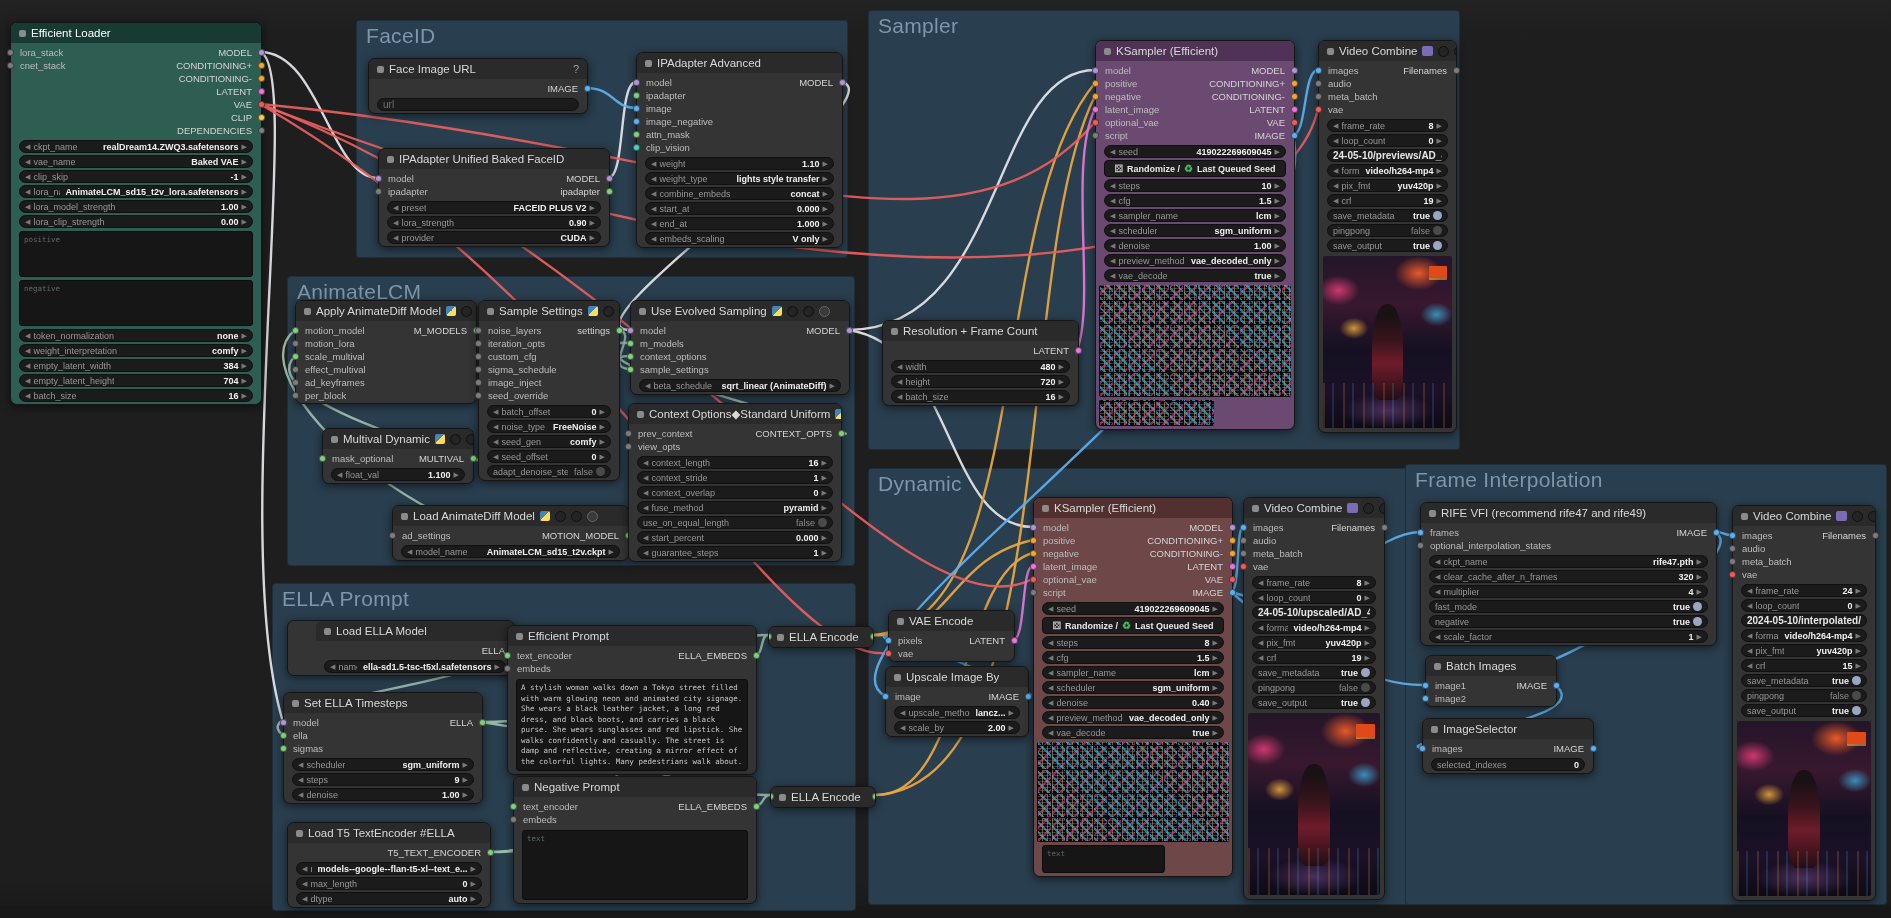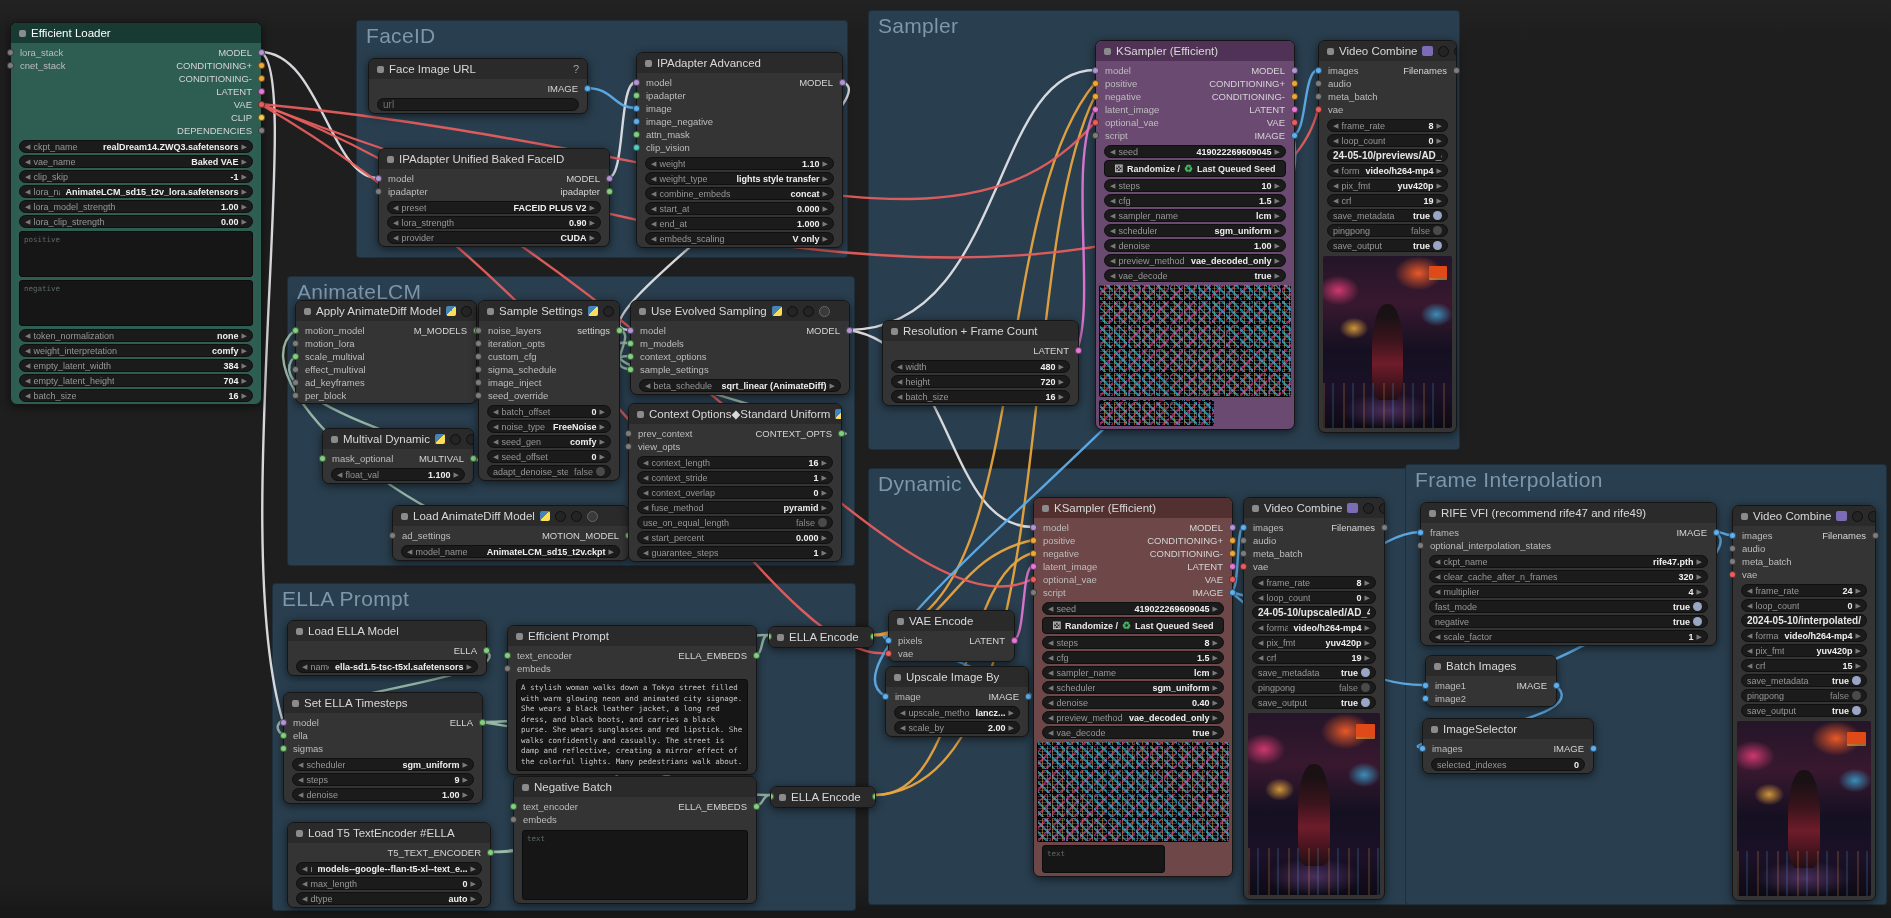--- a/index.html
+++ b/index.html
@@ -632,21 +632,21 @@
         <span class="arr">▶</span>
       </div>
       <div class="widget">
         <span class="arr">◀</span>
         <span class="wlabel">guarantee_steps</span>
         <span class="wfill"></span>
         <span class="wvalue">1</span>
         <span class="arr">▶</span>
       </div>
     </div>
-    <div class="node" style="left: 287px; top: 620px; width: 198px;">
+    <div class="node" style="left: 287px; top: 620px; width: 198px; padding-left: 28px;">
       <div class="nheader">
         <span class="cdot"></span>
         <span>Load ELLA Model</span>
       </div>
       <div class="pins">
         <div class="prow">
           <span class="plabel out">ELLA</span>
           <span class="pdot out" style="background: rgb(130, 207, 127);"></span>
         </div>
       </div>
@@ -749,21 +749,21 @@
         <div class="prow">
           <span class="pdot in" style="background: rgb(125, 125, 125);"></span>
           <span class="plabel in">embeds</span>
         </div>
       </div>
       <div class="ta" style="height: 92px;">A stylish woman walks down a Tokyo street filled with warm glowing neon and animated city signage. She wears a black leather jacket, a long red dress, and black boots, and carries a black purse. She wears sunglasses and red lipstick. She walks confidently and casually. The street is damp and reflective, creating a mirror effect of the colorful lights. Many pedestrians walk about.</div>
     </div>
     <div class="node" style="left: 513px; top: 776px; width: 242px;">
       <div class="nheader">
         <span class="cdot"></span>
-        <span>Negative Batch</span>
+        <span>Negative Prompt</span>
       </div>
       <div class="pins">
         <div class="prow">
           <span class="pdot in" style="background: rgb(130, 207, 127);"></span>
           <span class="plabel in">text_encoder</span>
           <span class="plabel out">ELLA_EMBEDS</span>
           <span class="pdot out" style="background: rgb(130, 207, 127);"></span>
         </div>
         <div class="prow">
           <span class="pdot in" style="background: rgb(125, 125, 125);"></span>

